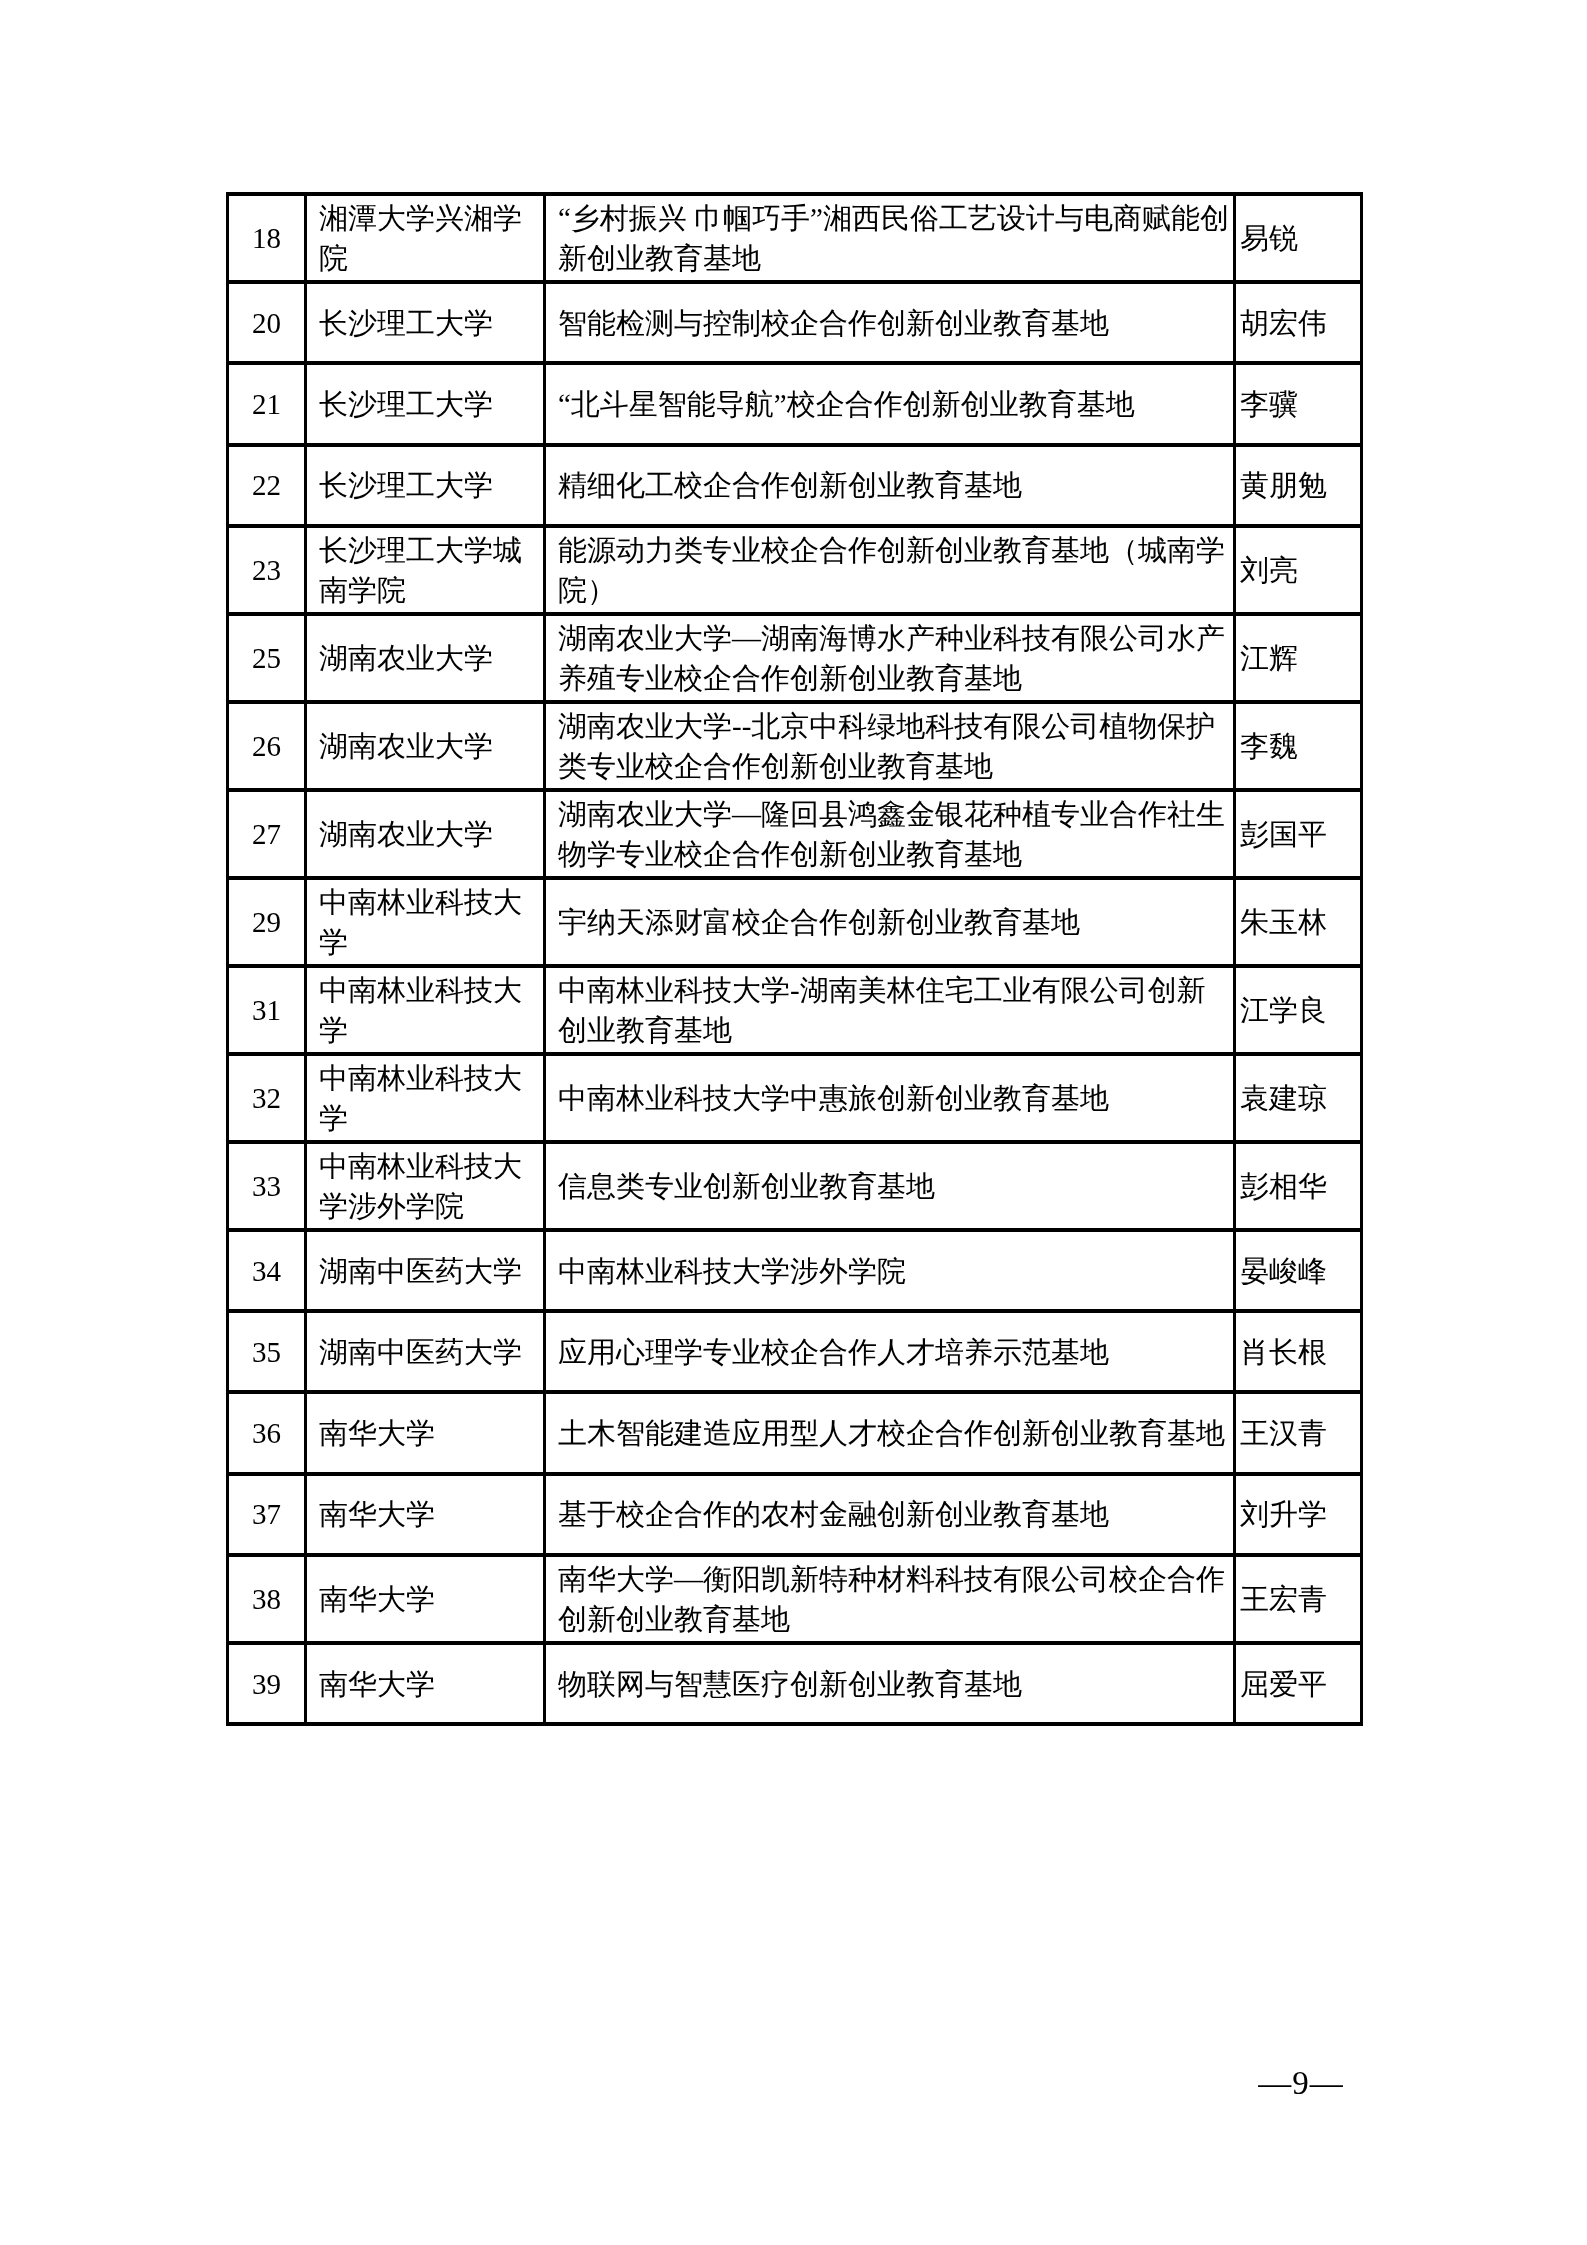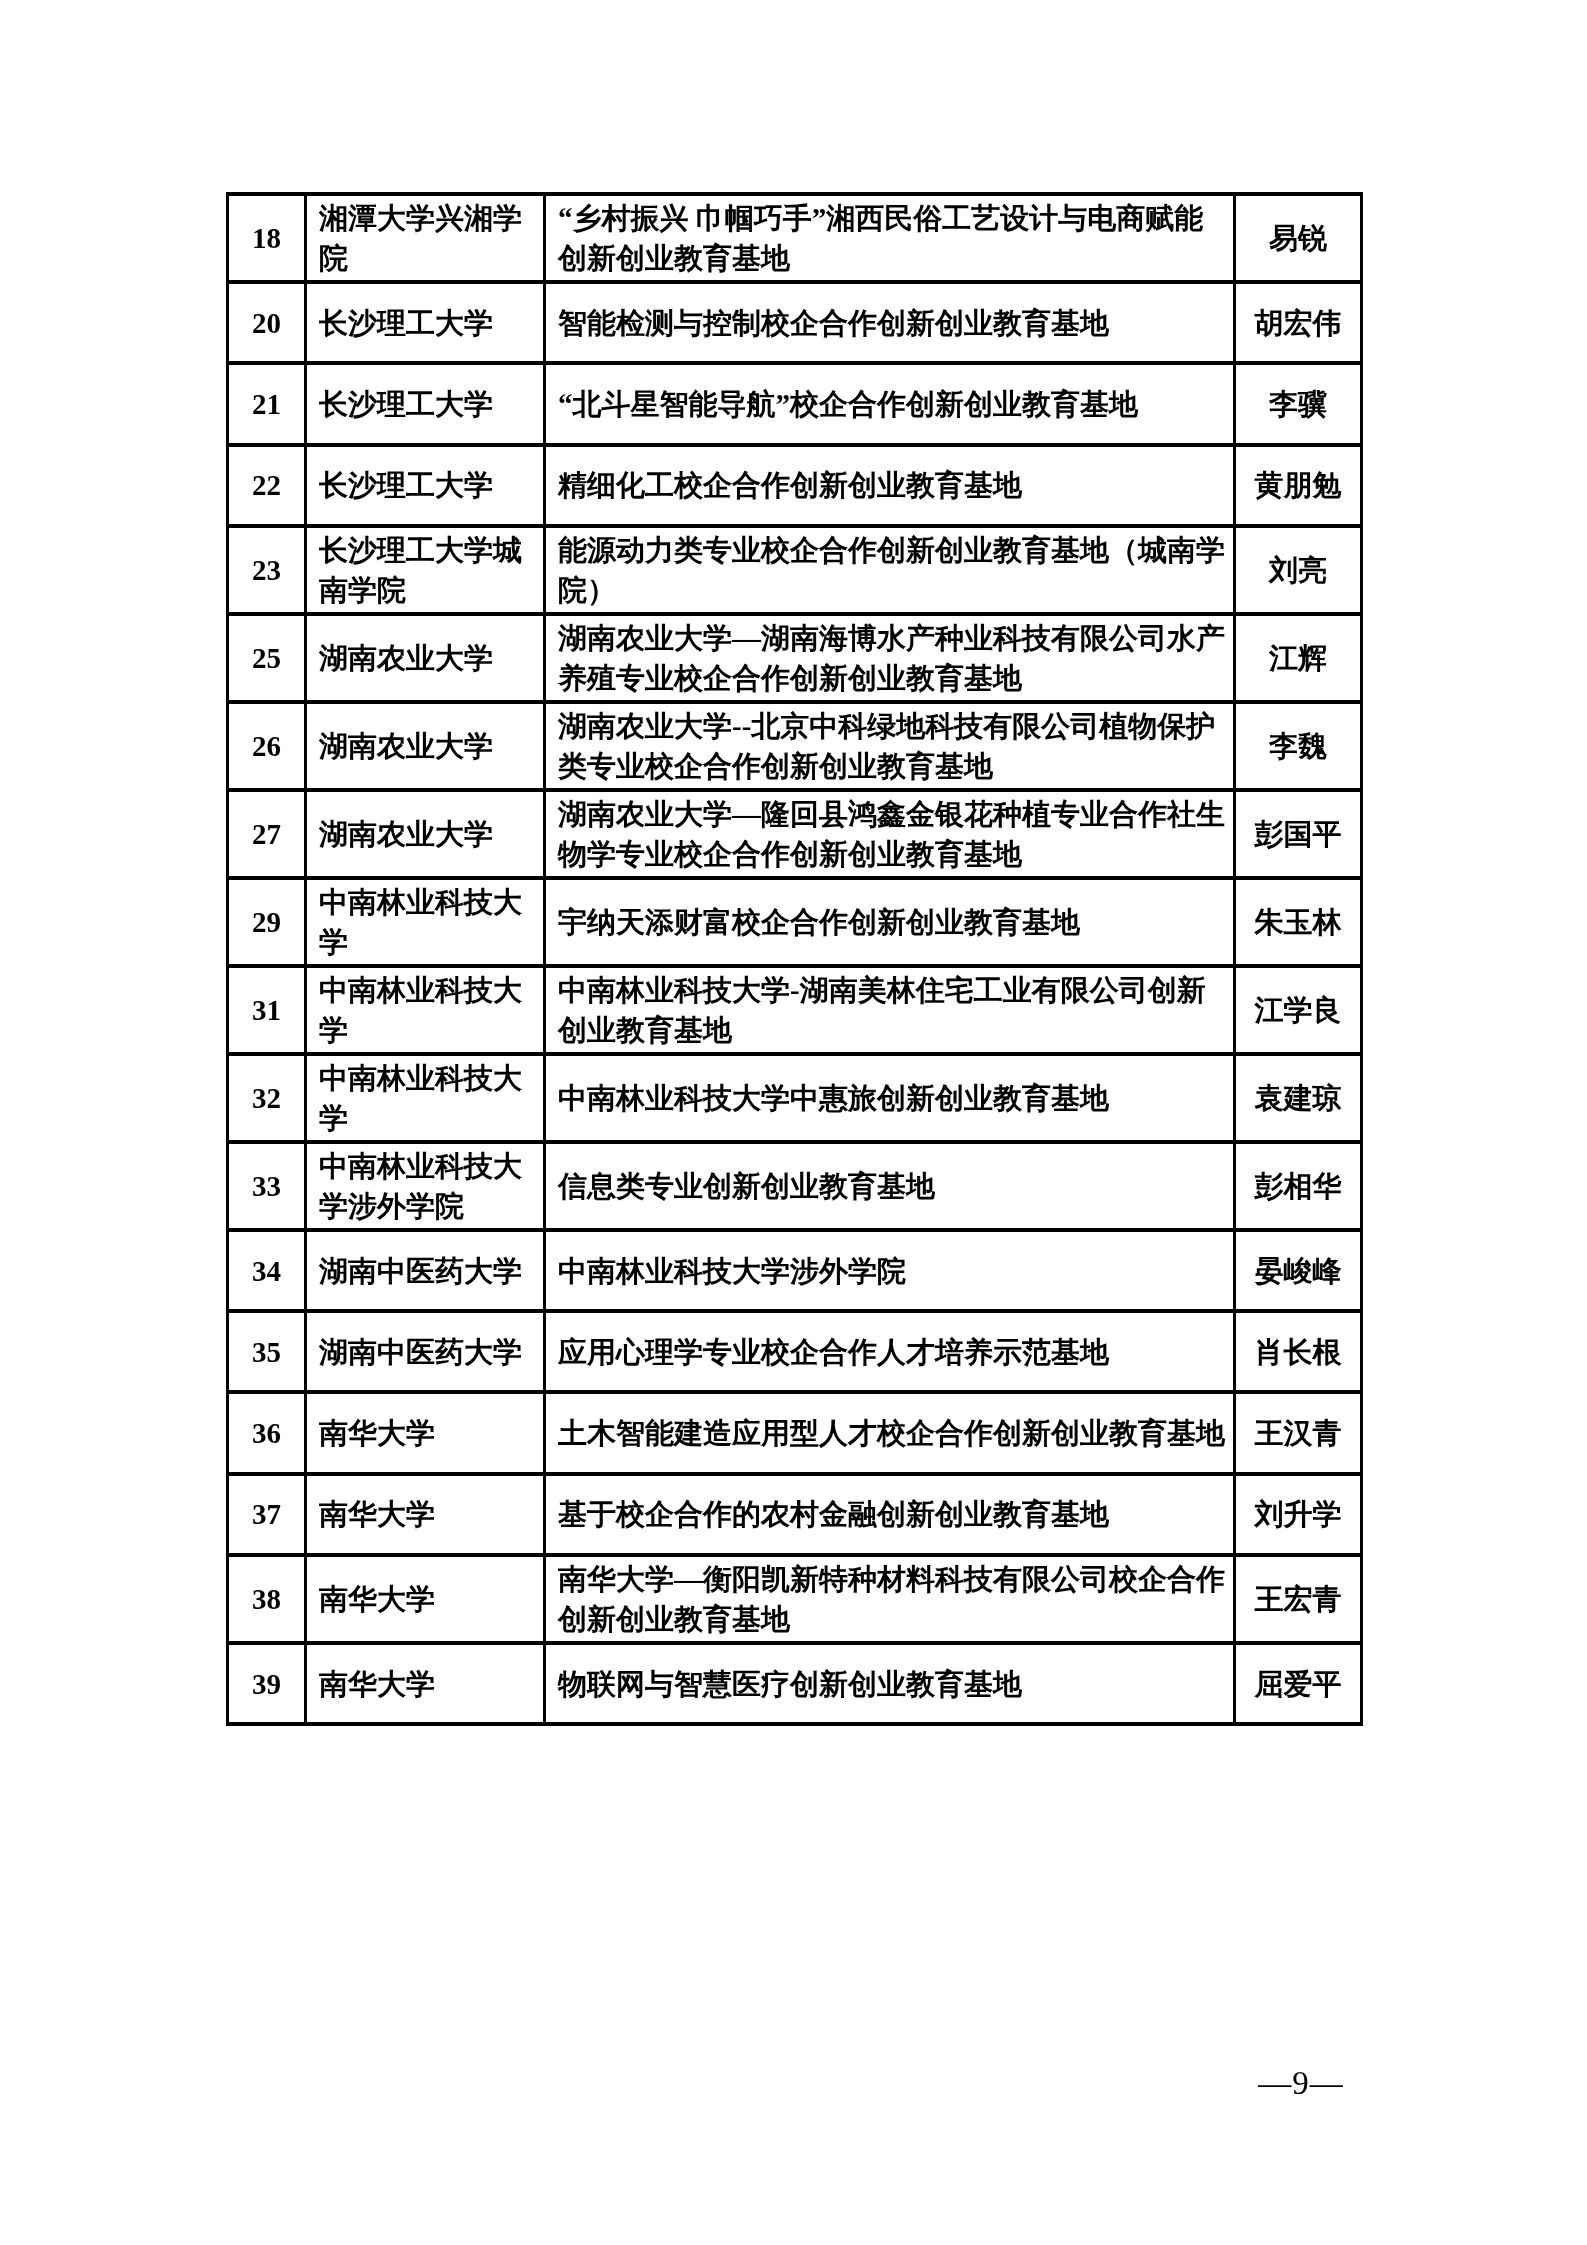--- a/index.html
+++ b/index.html
@@ -19,21 +19,20 @@
     background: #ffffff;
     overflow: hidden;
   }
   table.bases-table {
     position: absolute;
     left: 226px;
     top: 192px;
     width: 1134px;
     border-collapse: collapse;
     table-layout: fixed;
-    font-weight: bold;
   }
   table.bases-table tr { height: 81.3px; }
   table.bases-table td {
     border-style: solid;
     border-color: #000000;
     border-top-width: 4px;
     border-bottom-width: 4px;
     border-left-width: 3px;
     border-right-width: 3px;
     vertical-align: middle;
@@ -53,21 +52,20 @@
     overflow-wrap: break-word;
   }
   td.col-base {
     font-size: 29px;
     padding: 2px 3px 2px 12px;
     word-break: break-all;
     overflow-wrap: break-word;
     margin-top: 24px;
   }
   td.col-person {
-    text-align: center;
     font-size: 30px;
     padding: 2px 4px;
     margin-left: 40px;
   }
   .page-number {
     position: absolute;
     left: 1251px;
     top: 2063px;
     width: 100px;
     text-align: center;

